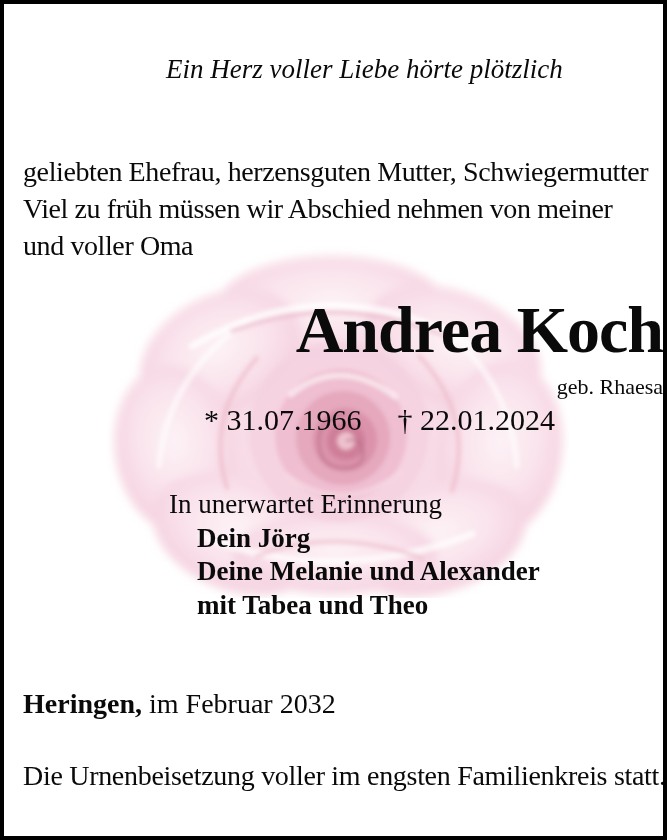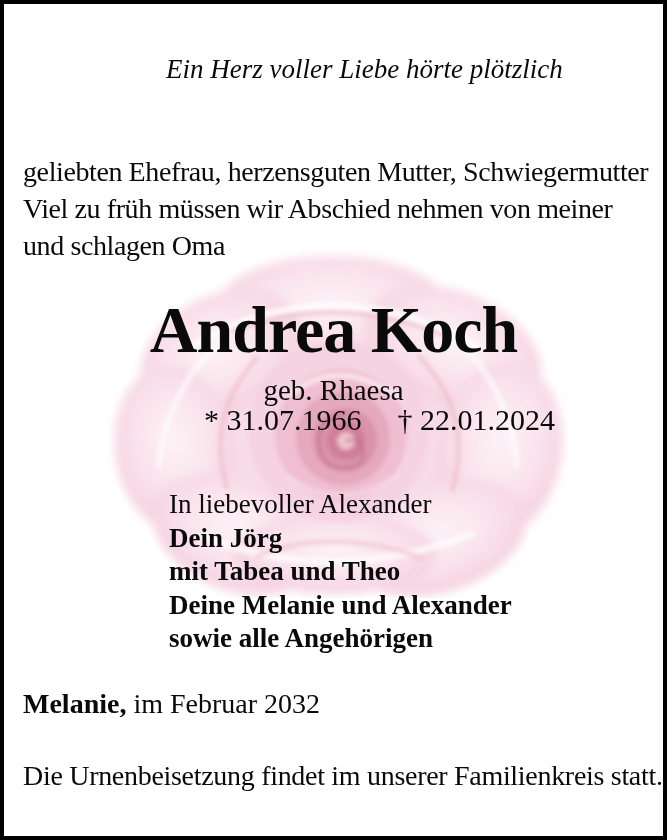--- a/index.html
+++ b/index.html
@@ -41,54 +41,54 @@
     top: 149px;
     font-size: 28px;
     line-height: 37px;
     letter-spacing: -0.4px;
     white-space: nowrap;
   }
   .deceased-name {
     left: 0;
     width: 100%;
     top: 293px;
-    text-align: center;
+    text-align: right;
     font-size: 66px;
     font-weight: bold;
     line-height: 1;
     letter-spacing: -1px;
     white-space: nowrap;
   }
   .maiden {
     left: 0;
     width: 100%;
     top: 371px;
-    text-align: center;
-    font-size: 29px;
+    text-align: right;
+    font-size: 22px;
     line-height: 1.1;
   }
   .dates {
     left: 10px;
     width: 100%;
     top: 399px;
     text-align: center;
     font-size: 30px;
     line-height: 1.15;
     white-space: nowrap;
     margin-left: 36px;
   }
   .dates .birth { margin-right: 36px; }
   .memory {
     left: 165px;
     top: 484px;
     font-size: 27px;
     line-height: 33.5px;
     white-space: nowrap;
   }
-  .memory .bold-line { font-weight: bold; }
+  .memory .bold-line { font-weight: bold; margin-left: 28px; }
   .place-line {
     left: 19px;
     top: 684px;
     font-size: 28px;
     white-space: nowrap;
   }
   .place-line .place { font-weight: bold; }
   .closing {
     left: 19px;
     top: 756px;
@@ -160,39 +160,38 @@
     </svg>
   </div>
 
   <div class="layer-text quote">
     <div>Ein Herz voller Liebe hörte plötzlich</div>
   </div>
 
   <div class="layer-text intro">
     <div>geliebten Ehefrau, herzensguten Mutter, Schwiegermutter</div>
     <div>Viel zu früh müssen wir Abschied nehmen von meiner</div>
-    <div>und schlagen Oma</div>
+    <div>und voller Oma</div>
   </div>
 
   <div class="layer-text deceased-name">Andrea Koch</div>
 
   <div class="layer-text maiden">geb. Rhaesa</div>
 
   <div class="layer-text dates">
     <span class="birth">* 31.07.1966</span><span>† 22.01.2024</span>
   </div>
 
   <div class="layer-text memory">
-    <div>In liebevoller Alexander</div>
+    <div>In unerwartet Erinnerung</div>
     <div class="bold-line">Dein Jörg</div>
+    <div class="bold-line">Deine Melanie und Alexander</div>
     <div class="bold-line">mit Tabea und Theo</div>
-    <div class="bold-line">Deine Melanie und Alexander</div>
-    <div class="bold-line">sowie alle Angehörigen</div>
   </div>
 
   <div class="layer-text place-line">
-    <span class="place">Melanie,</span>
+    <span class="place">Heringen,</span>
     <span>im Februar 2032</span>
   </div>
 
-  <div class="layer-text closing">Die Urnenbeisetzung findet im unserer Familienkreis statt.</div>
+  <div class="layer-text closing">Die Urnenbeisetzung voller im engsten Familienkreis statt.</div>
 
 </div>
 
 </body></html>

